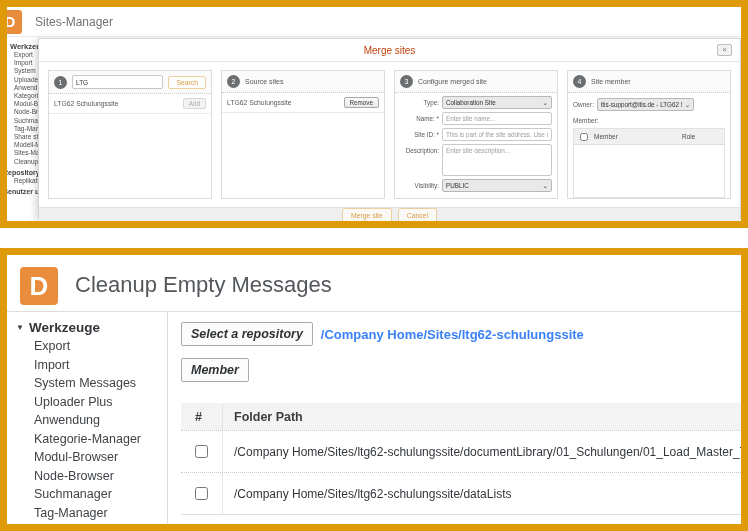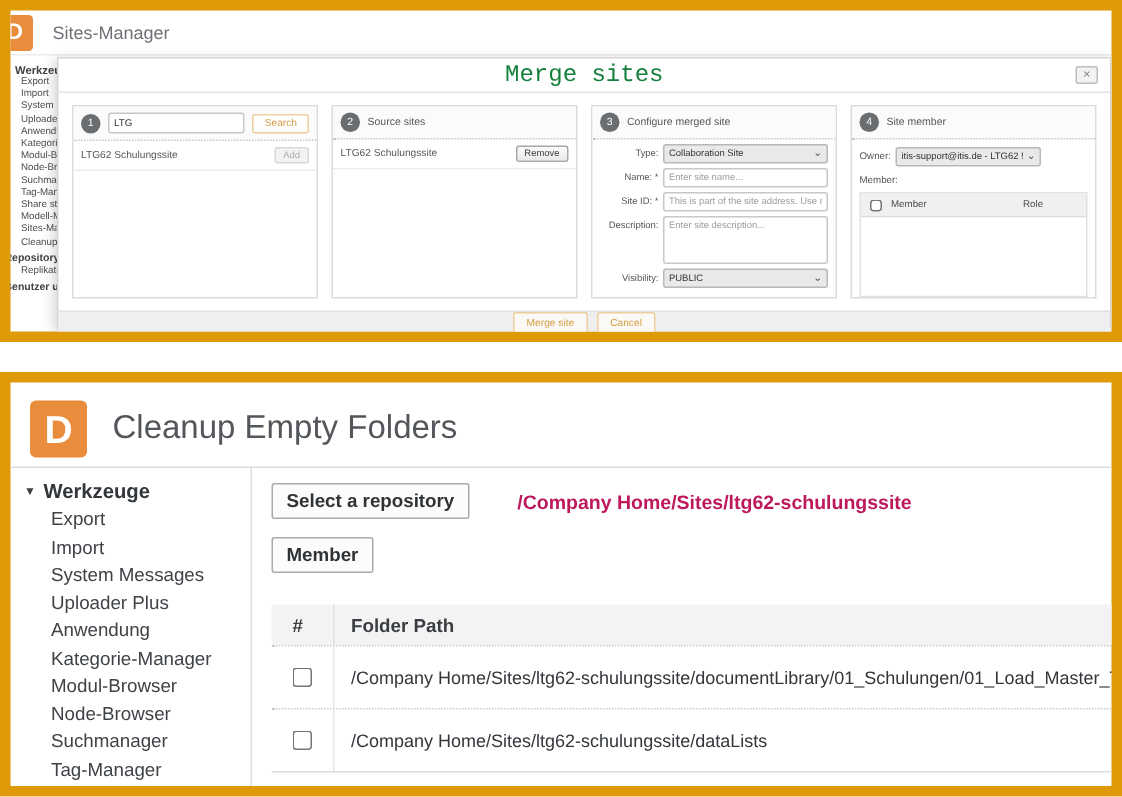--- a/index.html
+++ b/index.html
@@ -20,21 +20,21 @@
 
   .w1-sidebar { position:absolute; left:3px; top:35px; width:130px; z-index:1; }
   .w1-side-header { font-size:7.5px; font-weight:bold; color:#3E4245; line-height:9px; }
   .w1-side-item { font-size:6.5px; color:#4A4E52; line-height:8.2px; padding-left:4px; white-space:nowrap; }
   .w1-side-section { font-size:7px; font-weight:bold; color:#3E4245; line-height:9px; margin-left:-7px; margin-top:2px; white-space:nowrap; }
 
   
   .dialog { position:absolute; left:31px; top:31px; right:0; bottom:2px; z-index:2; background:#fff;
             border:1px solid #D5D5D5; box-shadow:-2px 2px 8px rgba(0,0,0,0.18); display:flex; flex-direction:column; }
   .dlg-title-bar { position:relative; height:23px; border-bottom:1px solid #E4E4E4; text-align:center; }
-  .dlg-title { font-size:16px; color:#15803d; line-height:23px;font-family:Liberation Mono, monospace; }
+  .dlg-title { font-size:10px; color:#c2410c; line-height:23px; }
   .dlg-close { position:absolute; right:8px; top:5px; width:15px; height:12px; background:#F2F2F2;
                border:1px solid #BDBDBD; border-radius:2px; font-size:8px; line-height:10px; color:#777; text-align:center; cursor:pointer; }
   .dlg-body { flex:1; display:flex; gap:9px; padding:8px 9px; }
   .panel { flex:1; border:1px solid #DCDCDC; background:#fff; display:flex; flex-direction:column; overflow:hidden; }
   .panel-head { display:flex; align-items:center; gap:5px; padding:4px 5px; background:#FBFBFB;
                 border-bottom:1px dotted #C8C8C8; min-height:22px; }
   .step-circle { flex:0 0 13px; width:13px; height:13px; border-radius:50%; background:#6B6E70; color:#fff;
                  font-size:7px; line-height:13px; text-align:center; }
   .panel-head-label { font-size:7px; color:#55585B; }
   .search-input { flex:1; min-width:0; height:14px; border:1px solid #C8C8C8; border-radius:2px; font-size:6.5px;
@@ -86,23 +86,23 @@
 
   .w2-body { display:flex; height:212px; }
   .w2-sidebar { flex:0 0 161px; border-right:1px solid #DDDDDD; padding-top:5px; overflow:hidden; }
   .w2-side-header { display:flex; align-items:center; gap:5px; padding-left:9px; height:20px; }
   .w2-side-arrow { font-size:8px; color:#3C4043; }
   .w2-side-title { font-size:13.5px; font-weight:bold; color:#33373B; }
   .w2-side-item { font-size:12.5px; color:#3F4347; line-height:18.5px; padding-left:27px; white-space:nowrap; cursor:pointer; }
 
   .w2-main { flex:1; padding:10px 8px 0 13px; }
   .btn-std { background:#FCFCFC; border:1px solid #A9A9A9; border-radius:2px; color:#2F3336;
-             font-size:12.5px; font-weight:bold; padding:4px 9px; cursor:pointer; font-family:"Liberation Sans", sans-serif; }
+             font-size:12.5px; font-weight:bold; padding:4px 9px; cursor:pointer; font-family:"Liberation Sans", sans-serif;font-style:italic; }
   .repo-row { display:flex; align-items:center; gap:8px; }
-  .repo-path { font-size:13px; font-weight:bold; color:#be185d;margin-left:24px; }
+  .repo-path { font-size:13px; font-weight:bold; color:#3b82f6; }
   .cleanup-row { margin-top:12px; }
   .folder-table { margin-top:21px; width:100%; border-bottom:1px solid #DDD; }
   .ft-head { display:flex; background:#F3F3F3; height:27px; align-items:center; }
   .ft-th { font-size:12.5px; font-weight:bold; color:#3A3E42; }
   .ft-col-hash { flex:0 0 42px; padding-left:14px; border-right:1px solid #E2E2E2; align-self:stretch; display:flex; align-items:center; }
   .ft-col-path { flex:1; padding-left:11px; }
   .ft-row { display:flex; height:42px; align-items:center; border-top:1px dotted #C9C9C9; }
   .ft-row:first-of-type { border-top:none; }
   .ft-cell-check { flex:0 0 42px; display:flex; justify-content:center; border-right:1px solid #E8E8E8; align-self:stretch; align-items:center; }
   .ft-cell-path { flex:1; padding-left:11px; font-size:12px; color:#33373B; white-space:nowrap; overflow:hidden; }
@@ -237,21 +237,21 @@
   </div>
 </div>
 
 <div class="win-gap"></div>
 
 <div class="win win2">
   <div class="inner">
 
     <div class="w2-header">
       <div class="logo-lg">D</div>
-      <div class="w2-title">Cleanup Empty Folders</div>
+      <div class="w2-title">Cleanup Empty Messages</div>
     </div>
 
     <div class="w2-body">
       <div class="w2-sidebar">
         <div class="w2-side-header">
           <span class="w2-side-arrow">▼</span>
           <span class="w2-side-title">Werkzeuge</span>
         </div>
         <div class="w2-side-item">Export</div>
         <div class="w2-side-item">Import</div>

